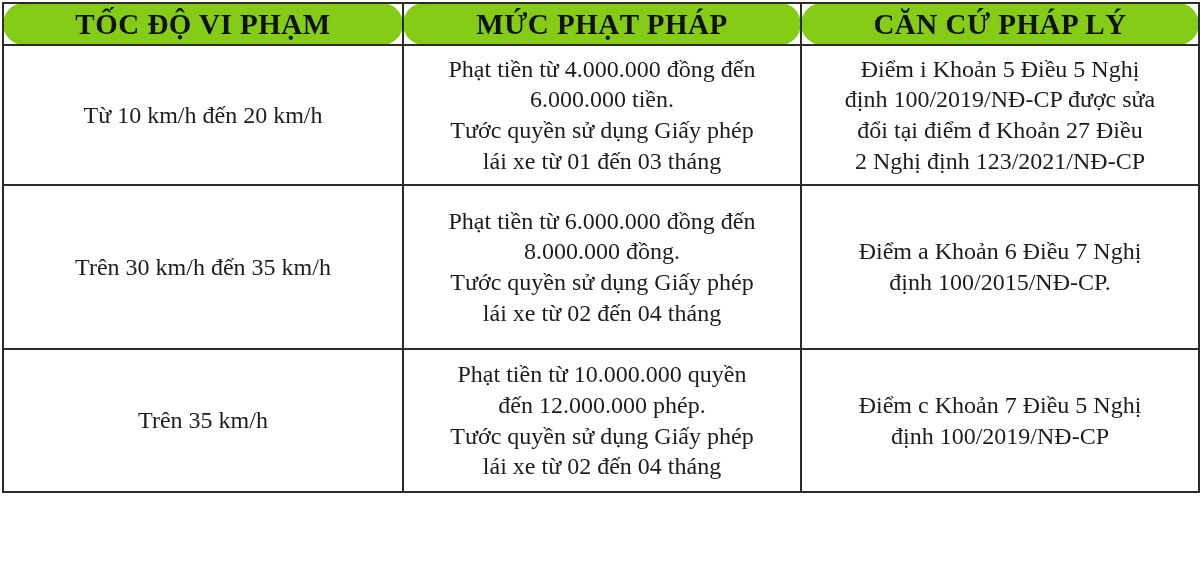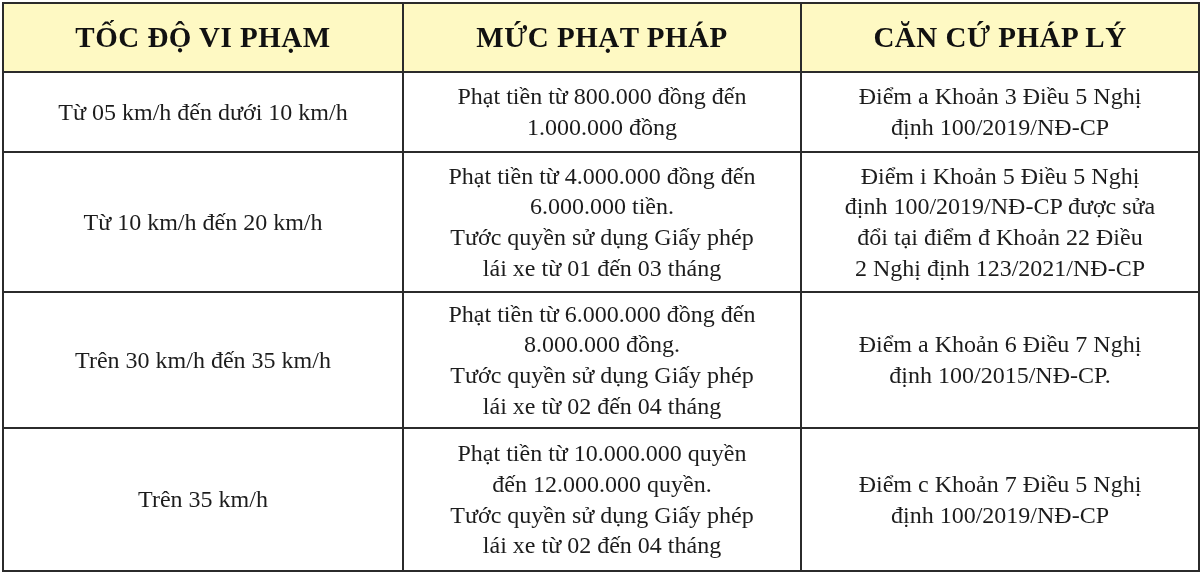--- a/index.html
+++ b/index.html
@@ -32,38 +32,39 @@
     text-align: center;
     padding: 4px 10px;
     box-sizing: border-box;
   }
   
   col.c1 { width: 400px; }
   col.c2 { width: 398px; }
   col.c3 { width: 398px; }
 
   thead th {
-    background: #fef9c3;
+    background: #84cc16;
     font-weight: bold;
     font-size: 29px;
     letter-spacing: 0.5px;
-    height: 69px;
+    height: 42px;
     line-height: 1.05;
     padding: 2px 6px;
     color: #111111;
+    border-radius: 21px;
   }
   tbody td {
     font-size: 24px;
     line-height: 1.28;
     color: #1c1c1c;
     font-weight: 400;
   }
   tbody tr.r1 td { height: 80px; }
   tbody tr.r2 td { height: 140px; }
-  tbody tr.r3 td { height: 136px; }
+  tbody tr.r3 td { height: 164px; }
   tbody tr.r4 td { height: 143px; }
 
   .cell-lines span {
     display: block;
     white-space: pre;
   }
   .speed-cell {
     white-space: nowrap;
   }
 </style>
@@ -78,64 +79,53 @@
       <col class="c3">
     </colgroup>
     <thead>
       <tr>
         <th>TỐC ĐỘ VI PHẠM</th>
         <th>MỨC PHẠT PHÁP</th>
         <th>CĂN CỨ PHÁP LÝ</th>
       </tr>
     </thead>
     <tbody>
-      <tr class="r1">
-        <td class="speed-cell">Từ 05 km/h đến dưới 10 km/h</td>
-        <td class="cell-lines">
-            <span>Phạt tiền từ 800.000 đồng đến</span>
-            <span>1.000.000 đồng</span>
-          </td>
-        <td class="cell-lines">
-            <span>Điểm a Khoản 3 Điều 5 Nghị</span>
-            <span>định 100/2019/NĐ-CP</span>
-          </td>
-      </tr>
       <tr class="r2">
         <td class="speed-cell">Từ 10 km/h đến 20 km/h</td>
         <td class="cell-lines">
             <span>Phạt tiền từ 4.000.000 đồng đến</span>
             <span>6.000.000 tiền.</span>
             <span>Tước quyền sử dụng Giấy phép</span>
             <span>lái xe từ 01 đến 03 tháng</span>
           </td>
         <td class="cell-lines">
             <span>Điểm i Khoản 5 Điều 5 Nghị</span>
             <span>định 100/2019/NĐ-CP được sửa</span>
-            <span>đổi tại điểm đ Khoản 22 Điều</span>
+            <span>đổi tại điểm đ Khoản 27 Điều</span>
             <span>2 Nghị định 123/2021/NĐ-CP</span>
           </td>
       </tr>
       <tr class="r3">
         <td class="speed-cell">Trên 30 km/h đến 35 km/h</td>
         <td class="cell-lines">
             <span>Phạt tiền từ 6.000.000 đồng đến</span>
             <span>8.000.000 đồng.</span>
             <span>Tước quyền sử dụng Giấy phép</span>
             <span>lái xe từ 02 đến 04 tháng</span>
           </td>
         <td class="cell-lines">
             <span>Điểm a Khoản 6 Điều 7 Nghị</span>
             <span>định 100/2015/NĐ-CP.</span>
           </td>
       </tr>
       <tr class="r4">
         <td class="speed-cell">Trên 35 km/h</td>
         <td class="cell-lines">
             <span>Phạt tiền từ 10.000.000 quyền</span>
-            <span>đến 12.000.000 quyền.</span>
+            <span>đến 12.000.000 phép.</span>
             <span>Tước quyền sử dụng Giấy phép</span>
             <span>lái xe từ 02 đến 04 tháng</span>
           </td>
         <td class="cell-lines">
             <span>Điểm c Khoản 7 Điều 5 Nghị</span>
             <span>định 100/2019/NĐ-CP</span>
           </td>
       </tr>
     </tbody>
   </table>

